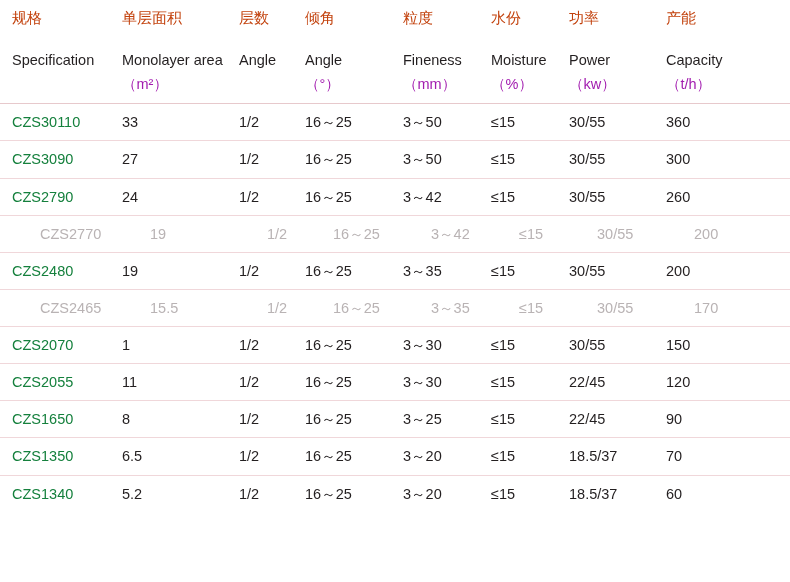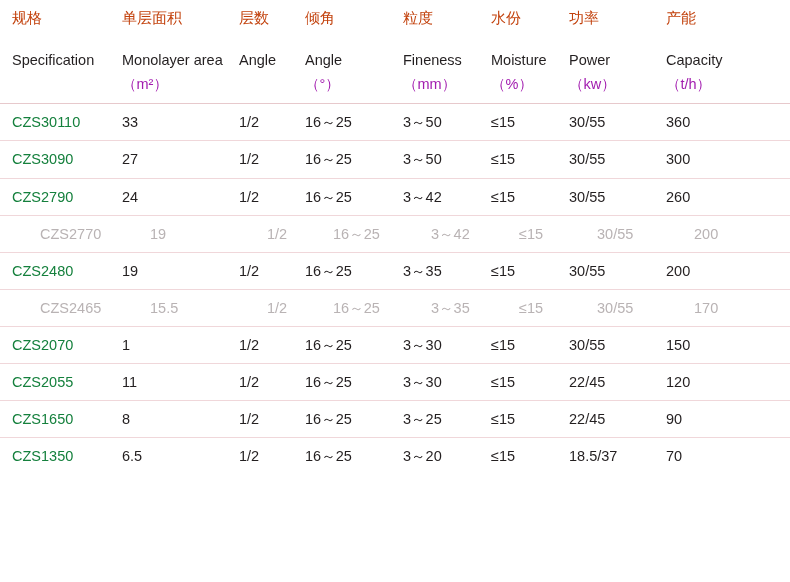--- a/index.html
+++ b/index.html
@@ -227,14 +227,24 @@
       <tr>
         <td class="model">CZS1350</td>
         <td>6.5</td>
         <td>1/2</td>
         <td>16～25</td>
         <td>3～20</td>
         <td>≤15</td>
         <td>18.5/37</td>
         <td>70</td>
       </tr>
+      <tr>
+        <td class="model">CZS1340</td>
+        <td>5.2</td>
+        <td>1/2</td>
+        <td>16～25</td>
+        <td>3～20</td>
+        <td>≤15</td>
+        <td>18.5/37</td>
+        <td>60</td>
+      </tr>
     </tbody>
 </table>
 
 </body></html>

